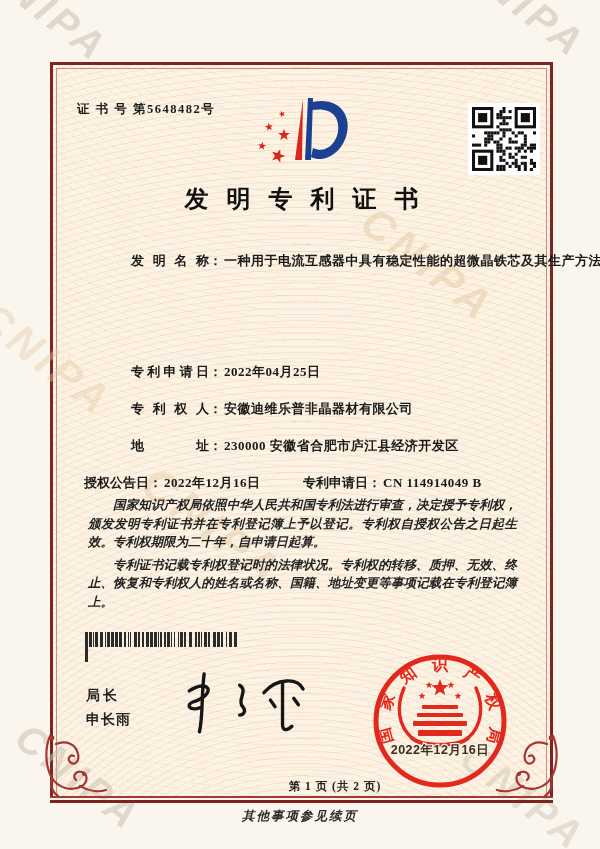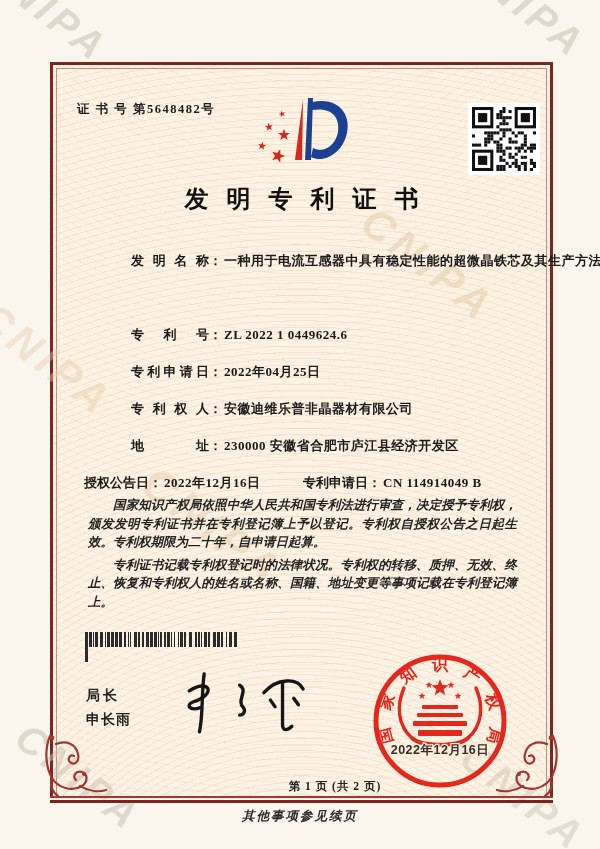--- a/index.html
+++ b/index.html
@@ -238,23 +238,20 @@
         <rect x="1" y="15" width="5" height="5" fill="#fff"></rect>
         <rect x="2" y="16" width="3" height="3" fill="#111"></rect>
       </svg>
     </div>
 
   <div class="title">发明专利证书</div>
 
   <div class="row" style="top:252px;">
     <span class="flabel">发明名称</span><span>：</span><span class="fvalue">一种用于电流互感器中具有稳定性能的超微晶铁芯及其生产方法</span>
   </div>
-  <div class="row" style="top:326px;">
-    <span class="flabel">专利号</span><span>：</span><span class="fvalue">ZL 2022 1 0449624.6</span>
-  </div>
   <div class="row" style="top:363px;">
     <span class="flabel">专利申请日</span><span>：</span><span class="fvalue">2022年04月25日</span>
   </div>
   <div class="row" style="top:400px;">
     <span class="flabel">专利权人</span><span>：</span><span class="fvalue">安徽迪维乐普非晶器材有限公司</span>
   </div>
   <div class="row" style="top:437px;">
     <span class="flabel">地址</span><span>：</span><span class="fvalue">230000 安徽省合肥市庐江县经济开发区</span>
   </div>
   <div class="row" style="top:474px;">

